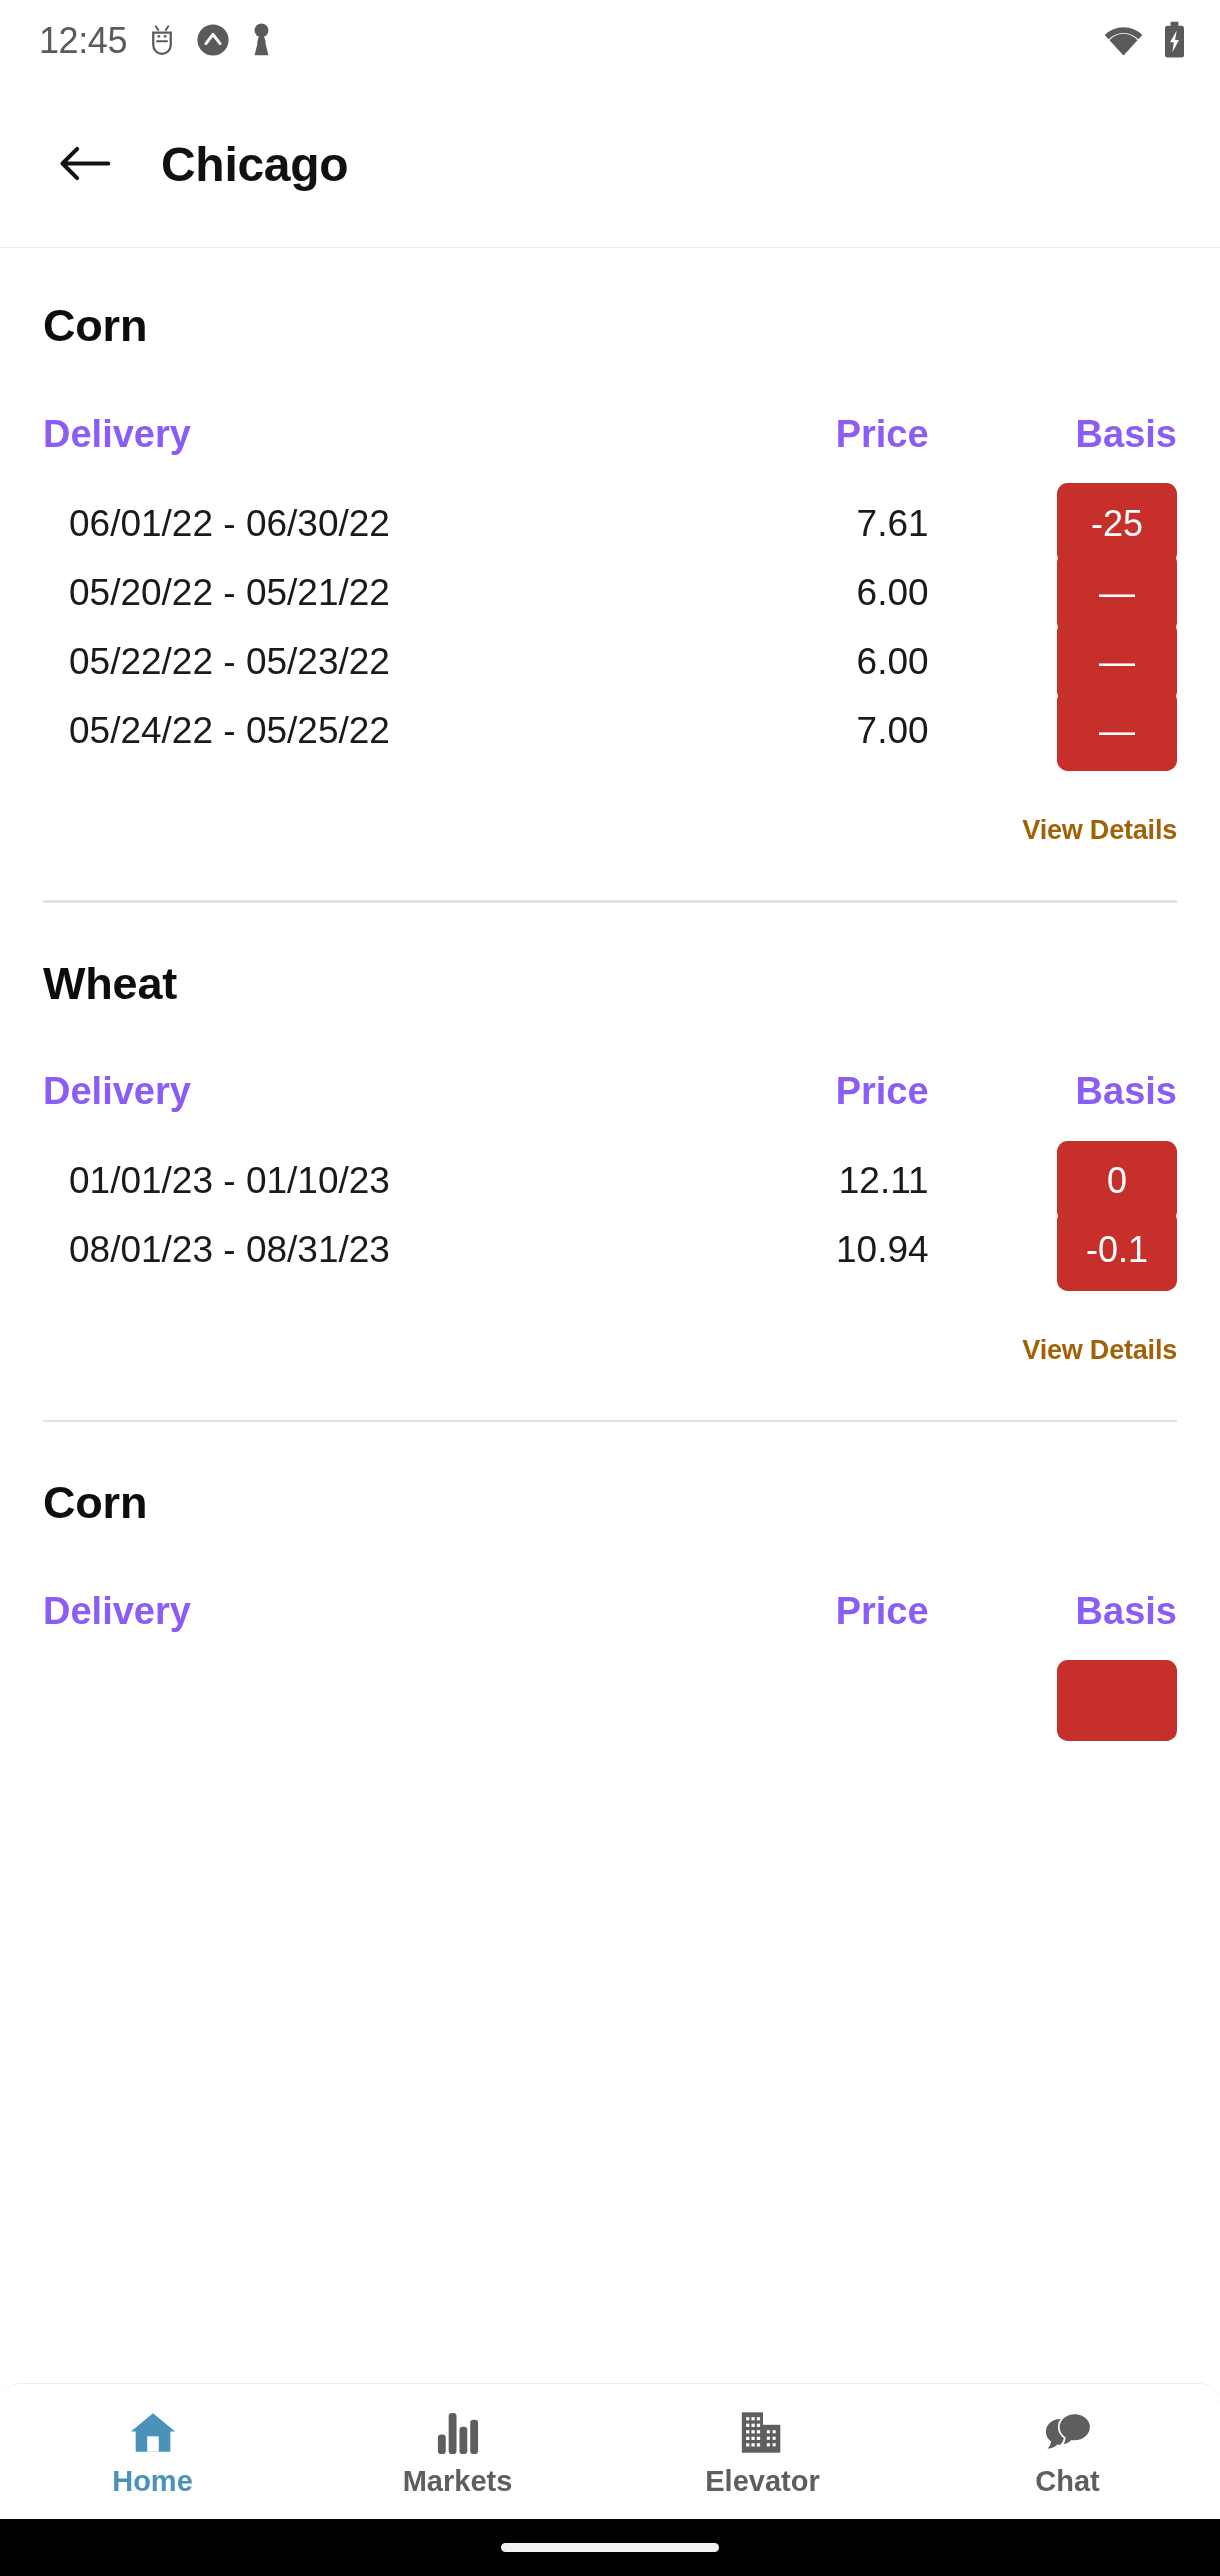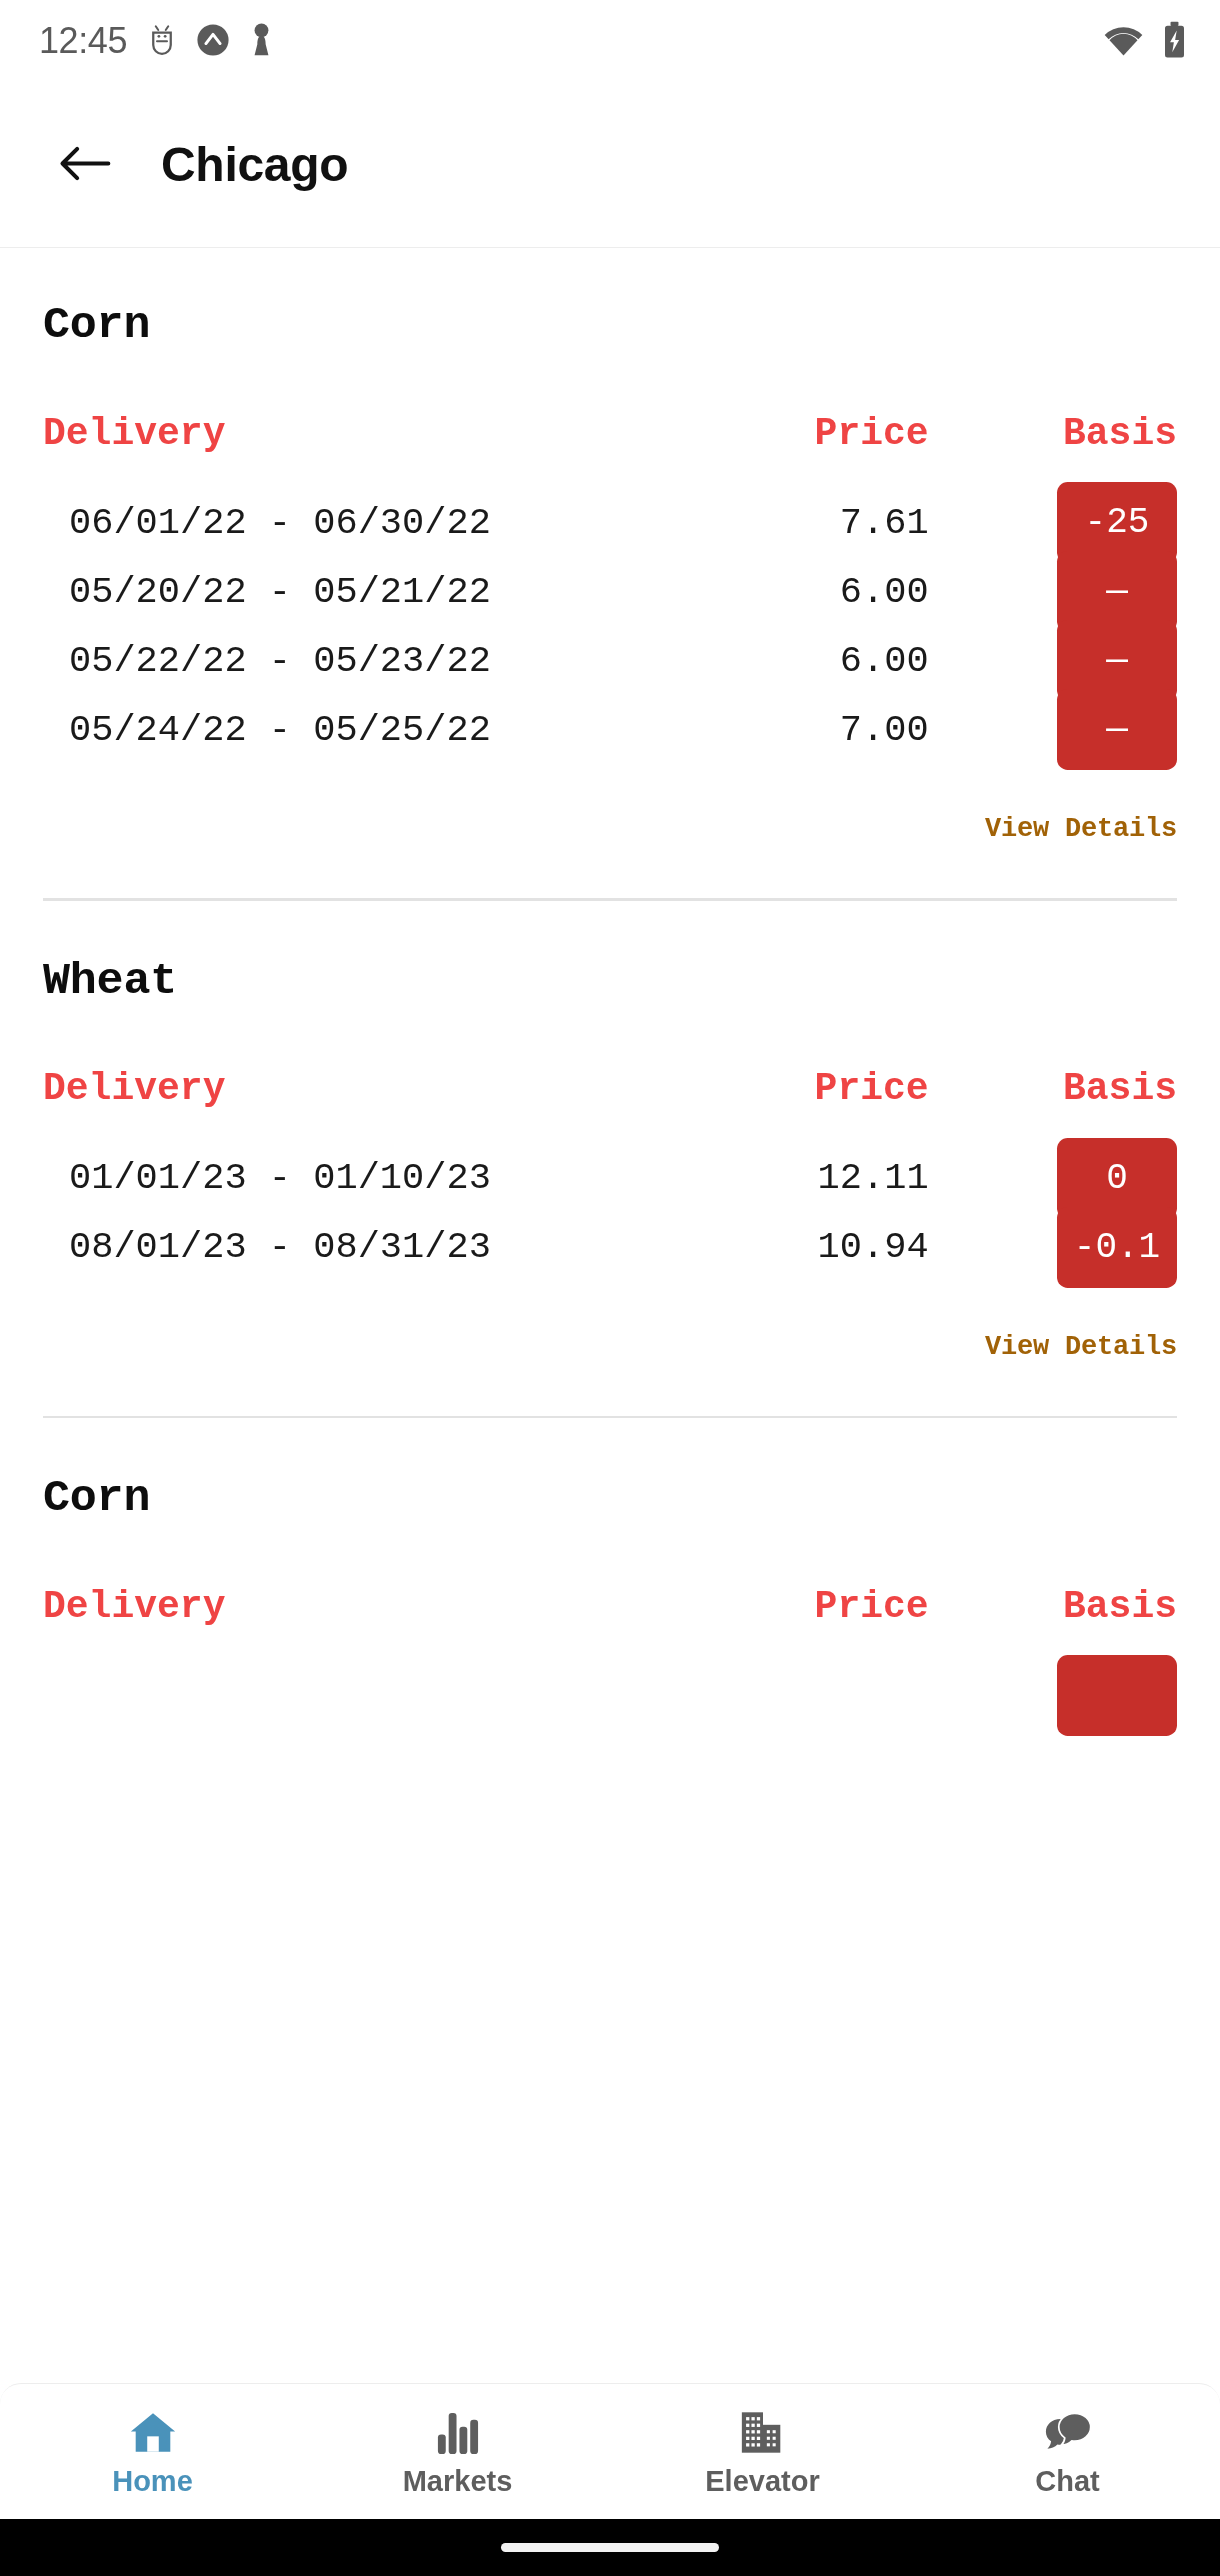--- a/index.html
+++ b/index.html
@@ -46,21 +46,20 @@
     margin-left:34px; letter-spacing:-0.3px;
   }
 
   
   .content {
     flex:1 1 auto;
     position:relative;
     overflow:hidden;
     background:#ffffff;
     padding-top:52px;
-    font-family:Liberation Mono, monospace;
   }
 
   .section { padding:0 0 0 0; }
   .section-title {
     font-size:45px; font-weight:700; color:#0d0d0d;
     padding:0 43px; margin-bottom:50px; letter-spacing:-0.2px;
   }
 
   .tbl { width:100%; }
   .trow {
@@ -69,21 +68,21 @@
     height:69px;
   }
   .trow.head { height:64px; margin-bottom:23px; }
   .trow.data { height:69px; }
 
   .c-delivery { flex:1 1 auto; text-align:left; }
   .c-price    { flex:0 0 268px; text-align:right; padding-right:5.4px; }
   .c-basis    { flex:0 0 243px; display:flex; justify-content:flex-end; align-items:center; }
 
   .th {
-    font-size:38px; font-weight:700; color:#ef4444;
+    font-size:38px; font-weight:700; color:#8b5cf6;
   }
   .td {
     font-size:37px; font-weight:400; color:#1a1a1a;margin-left:26px;
   }
 
   .badge {
     min-width:120px; height:81px;
     background:#c62f2a;
     border-radius:10.7px;
     color:#ffffff;

